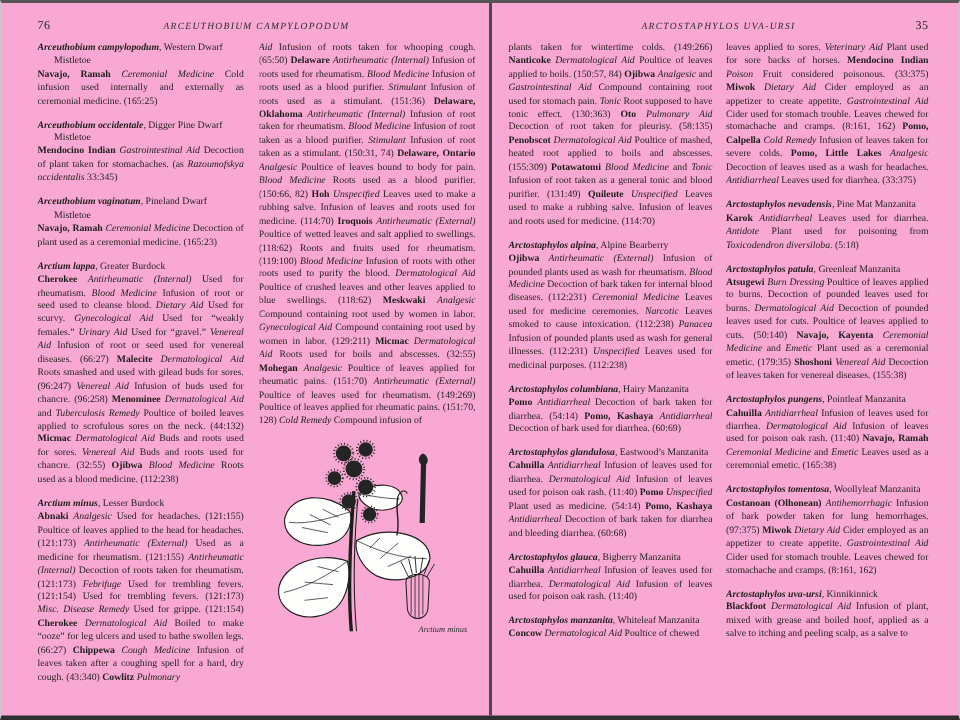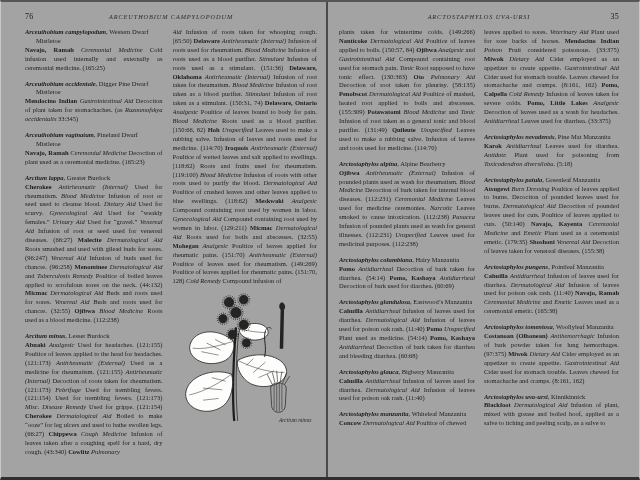--- a/index.html
+++ b/index.html
@@ -4,21 +4,21 @@
 <style>
   html,body{margin:0;padding:0;}
   body{
     width:640px;height:480px;overflow:hidden;
     background:#ffffff;
     font-family:"Liberation Serif","DejaVu Serif",serif;
     color:#1c1c1c;
   }
   .book{
     position:relative;width:640px;height:480px;box-sizing:border-box;
-    background:#a3a3a3;
+    background:#f9a8d4;
     border-top:2px solid #555;border-bottom:3px solid #2f2f2f;
     border-left:1px solid #c9c9c9;border-right:1px solid #c9c9c9;
   }
   .gutter{position:absolute;top:0;bottom:0;left:325px;width:2px;background:#4a4a4a;}
   .page{position:absolute;top:0;height:475px;box-sizing:border-box;}
   .page.left{left:0;width:325px;padding:10px 9px 6px 24px;}
   .page.right{left:328px;width:311px;padding:10px 21px 6px 10px;}
   .pagehead{display:grid;grid-template-columns:1fr auto 1fr;align-items:baseline;margin-bottom:7px;}
   .pnum{font-size:8px;letter-spacing:0.3px;}
   .page.left .pnum{justify-self:start;}

